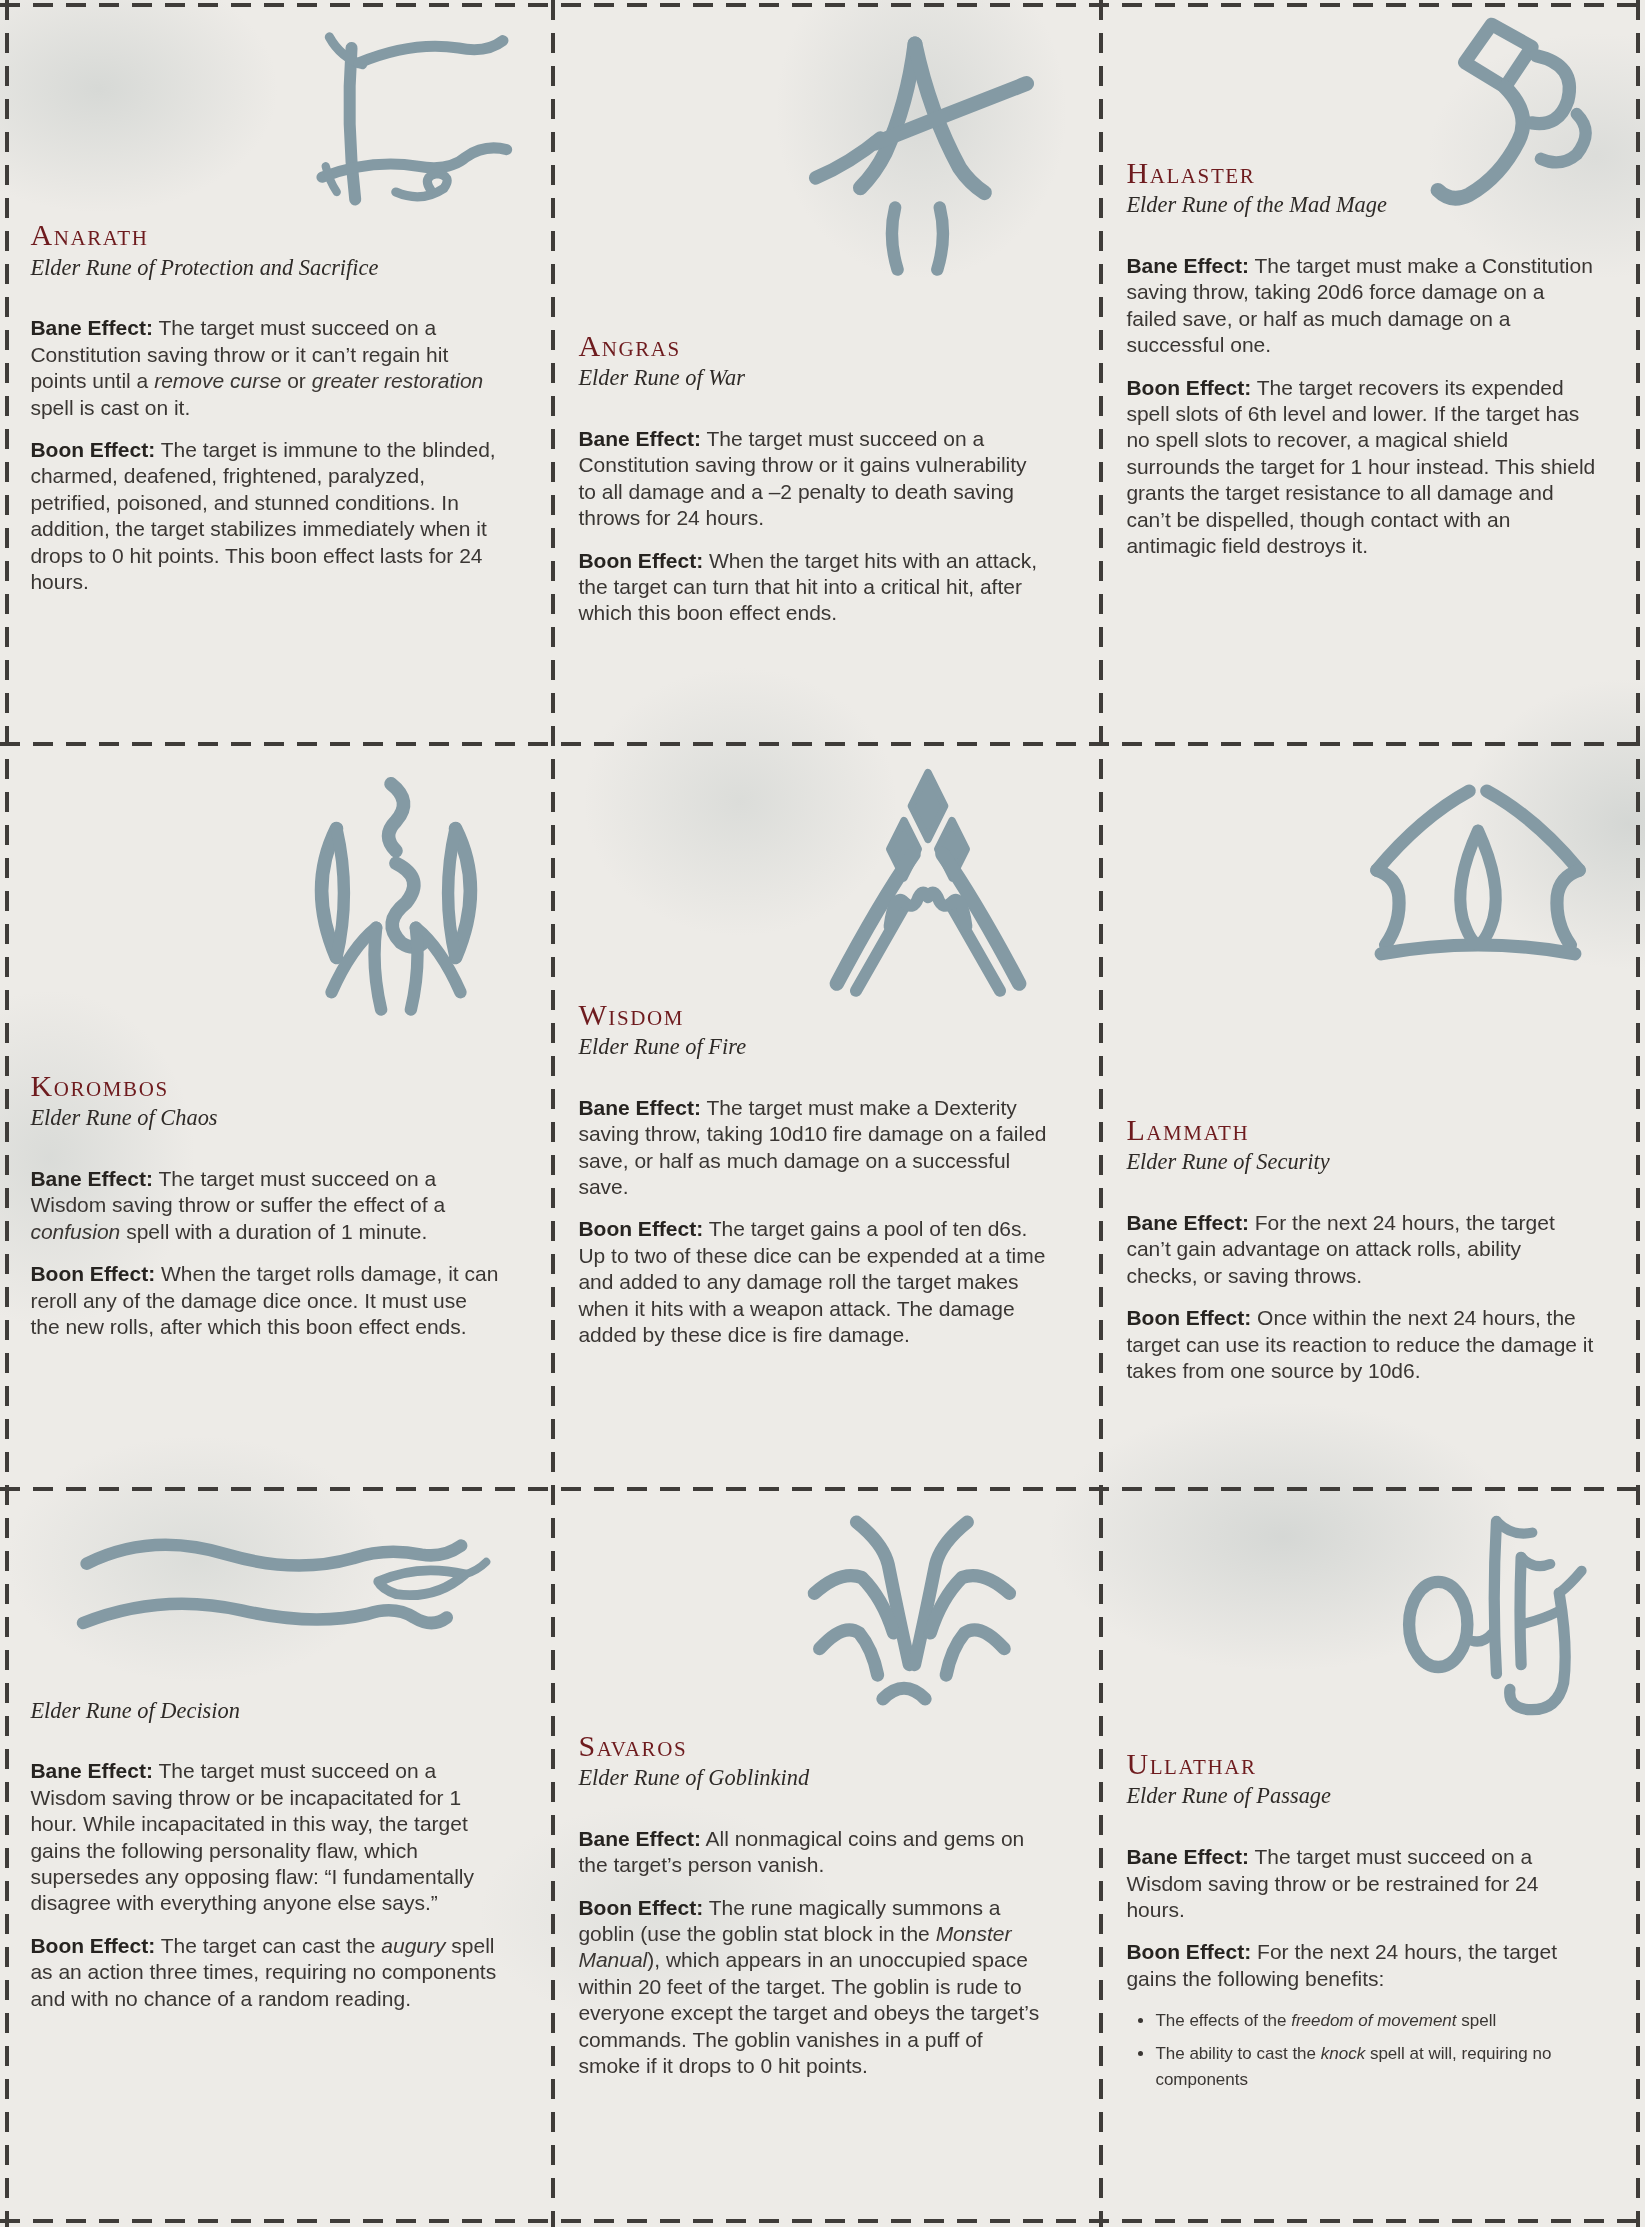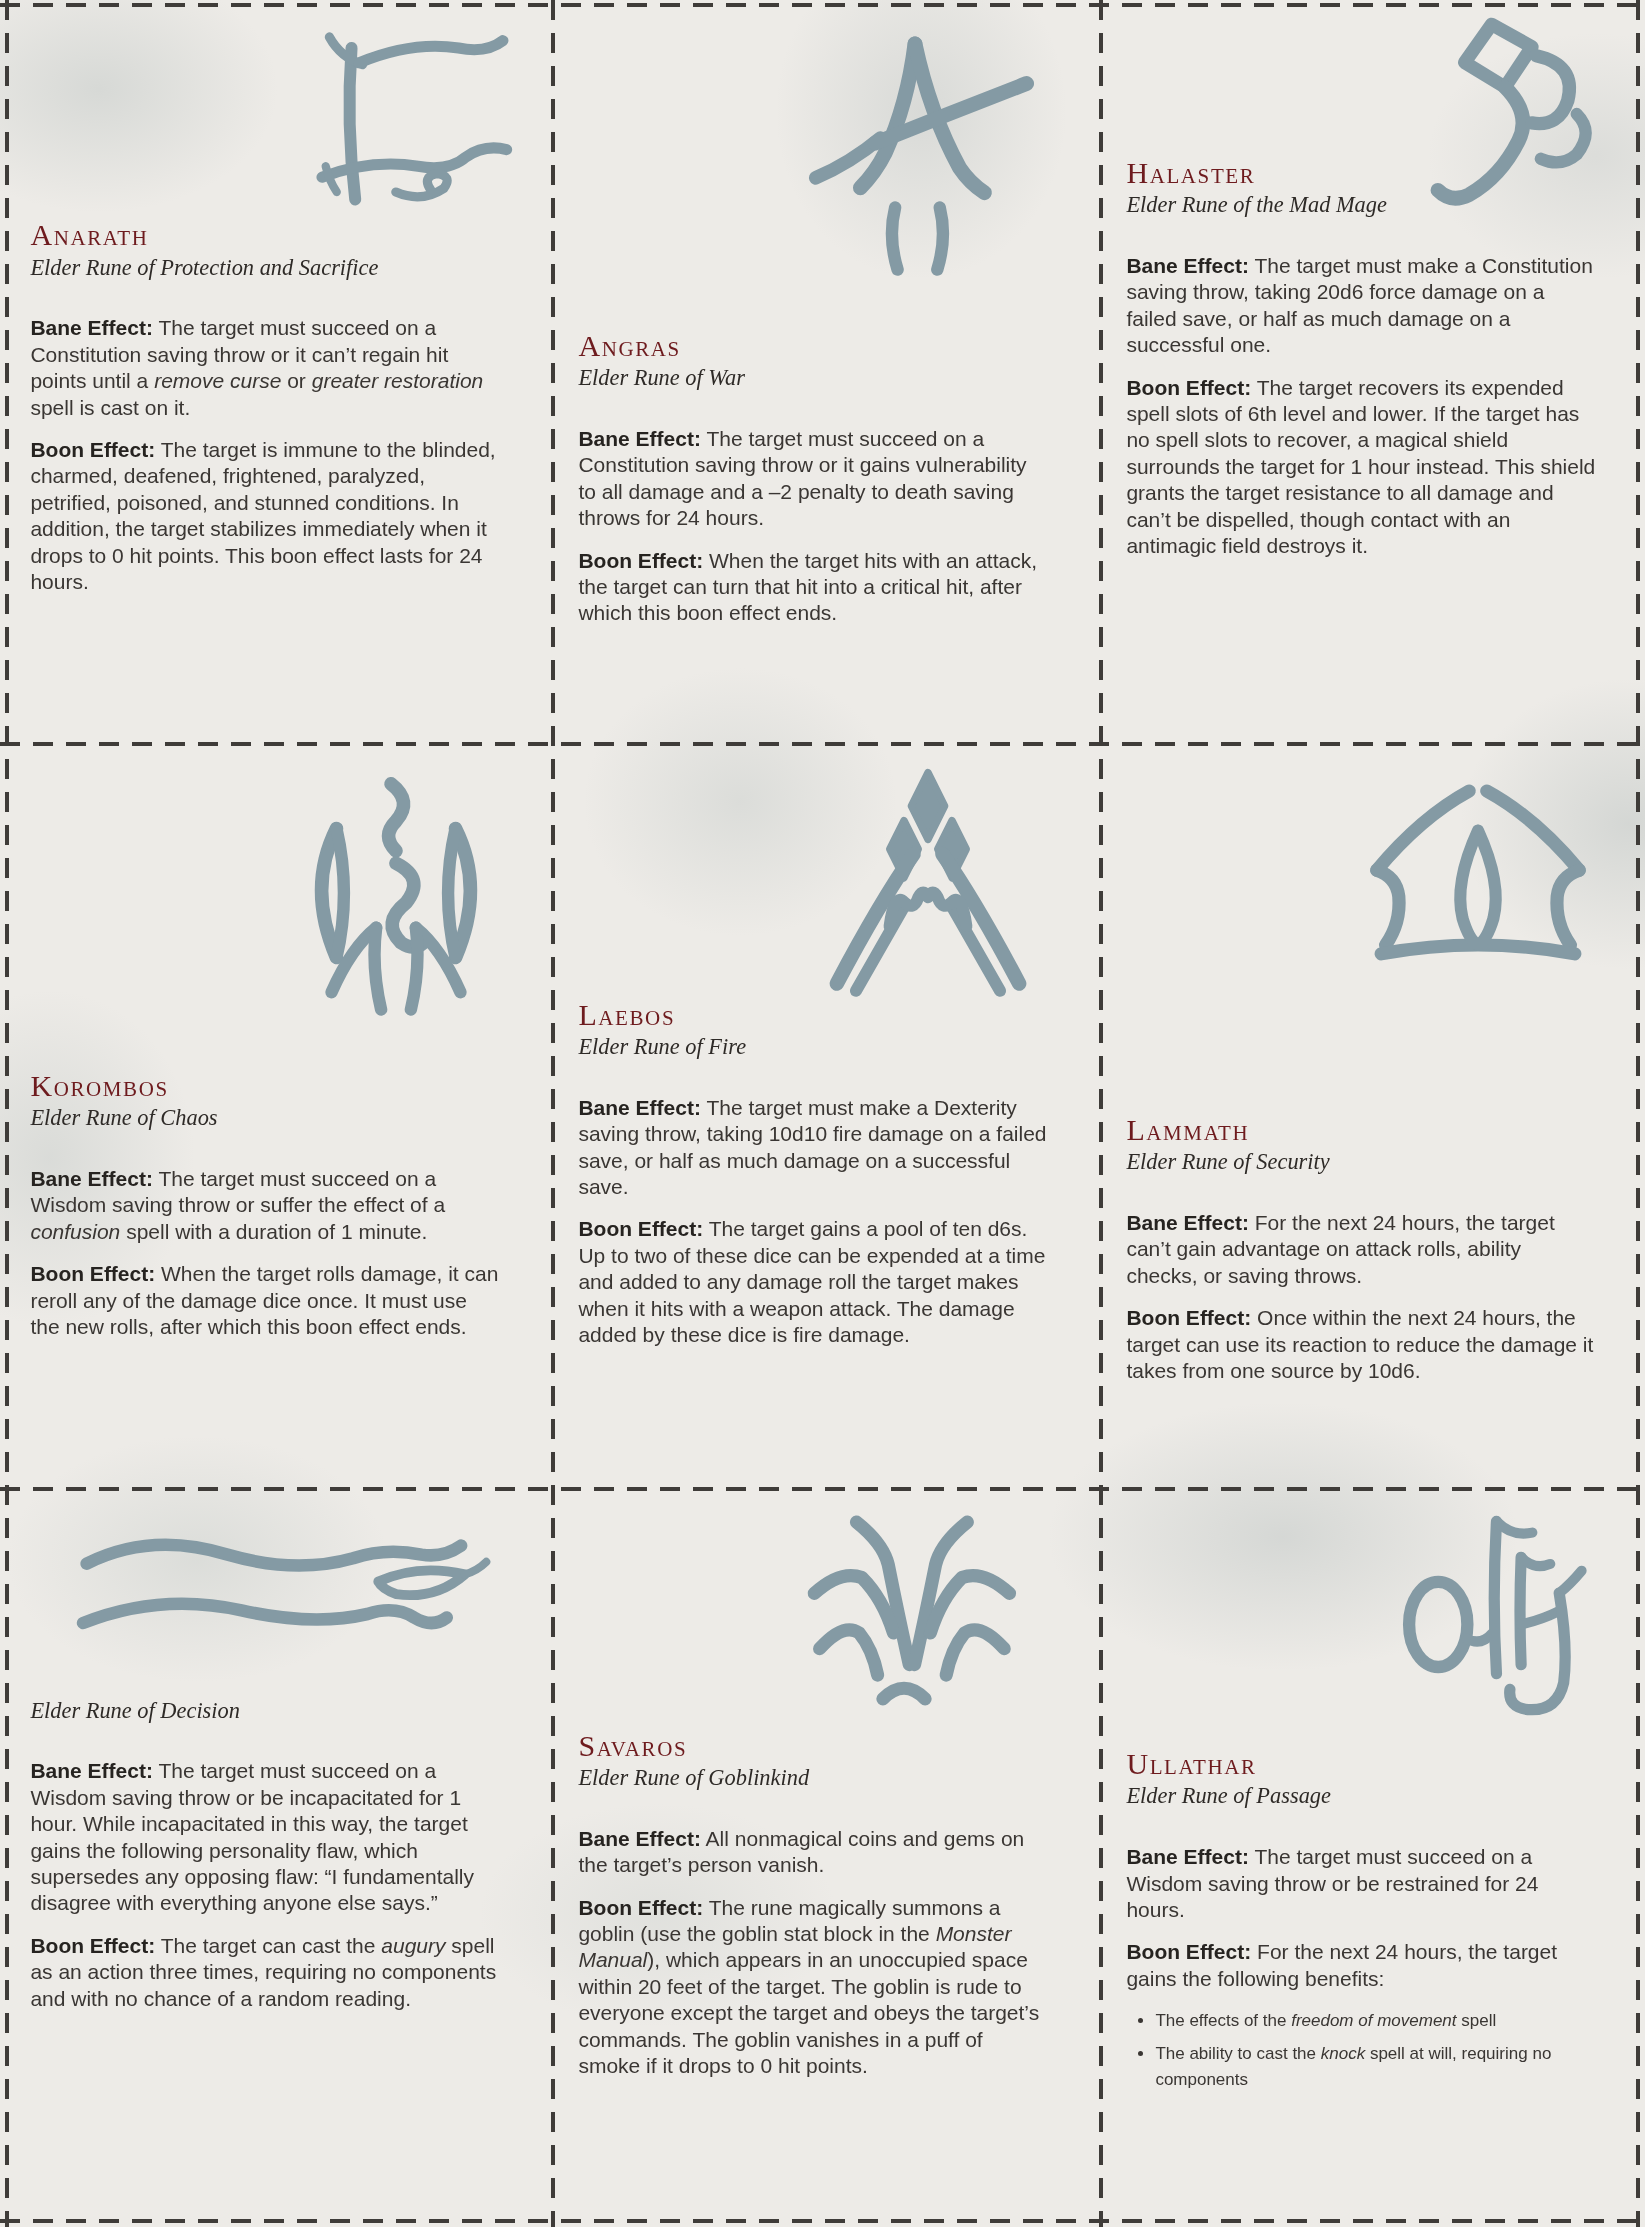--- a/index.html
+++ b/index.html
@@ -161,21 +161,21 @@
         <path class="solid" d="M50 6 L57 20 L50 34 L43 20 Z" stroke-width="3"></path>
         <path class="solid" d="M40 26 L46 38 L40 50 L34 38 Z" stroke-width="3"></path>
         <path class="solid" d="M60 26 L66 38 L60 50 L54 38 Z" stroke-width="3"></path>
         <path d="M12 94 Q30 60 44 40" stroke-width="6"></path>
         <path d="M88 94 Q70 60 56 40" stroke-width="6"></path>
         <path d="M20 97 Q32 76 40 62" stroke-width="5"></path>
         <path d="M80 97 Q68 76 60 62" stroke-width="5"></path>
         <path d="M34 70 Q36 56 40 60 Q44 64 46 58 Q48 54 50 58 Q52 54 54 58 Q56 64 60 60 Q64 56 66 70" stroke-width="5"></path>
       </svg>
     </div>
-    <h2 class="title">Laebos</h2>
+    <h2 class="title">Wisdom</h2>
     <p class="subtitle">Elder Rune of Fire</p>
     <p class="body"><strong>Bane Effect:</strong> The target must make a Dexterity saving throw, taking 10d10 fire damage on a failed save, or half as much damage on a successful save.</p>
     <p class="body"><strong>Boon Effect:</strong> The target gains a pool of ten d6s. Up to two of these dice can be expended at a time and added to any damage roll the target makes when it hits with a weapon attack. The damage added by these dice is fire damage.</p>
   </section>
 
   <section class="card c6">
     <div class="rune-area">
       <svg width="264" height="220" viewBox="0 0 120 100">
         <path d="M14 46 Q34 22 56 10" stroke-width="6"></path>
         <path d="M106 46 Q86 22 64 10" stroke-width="6"></path>

